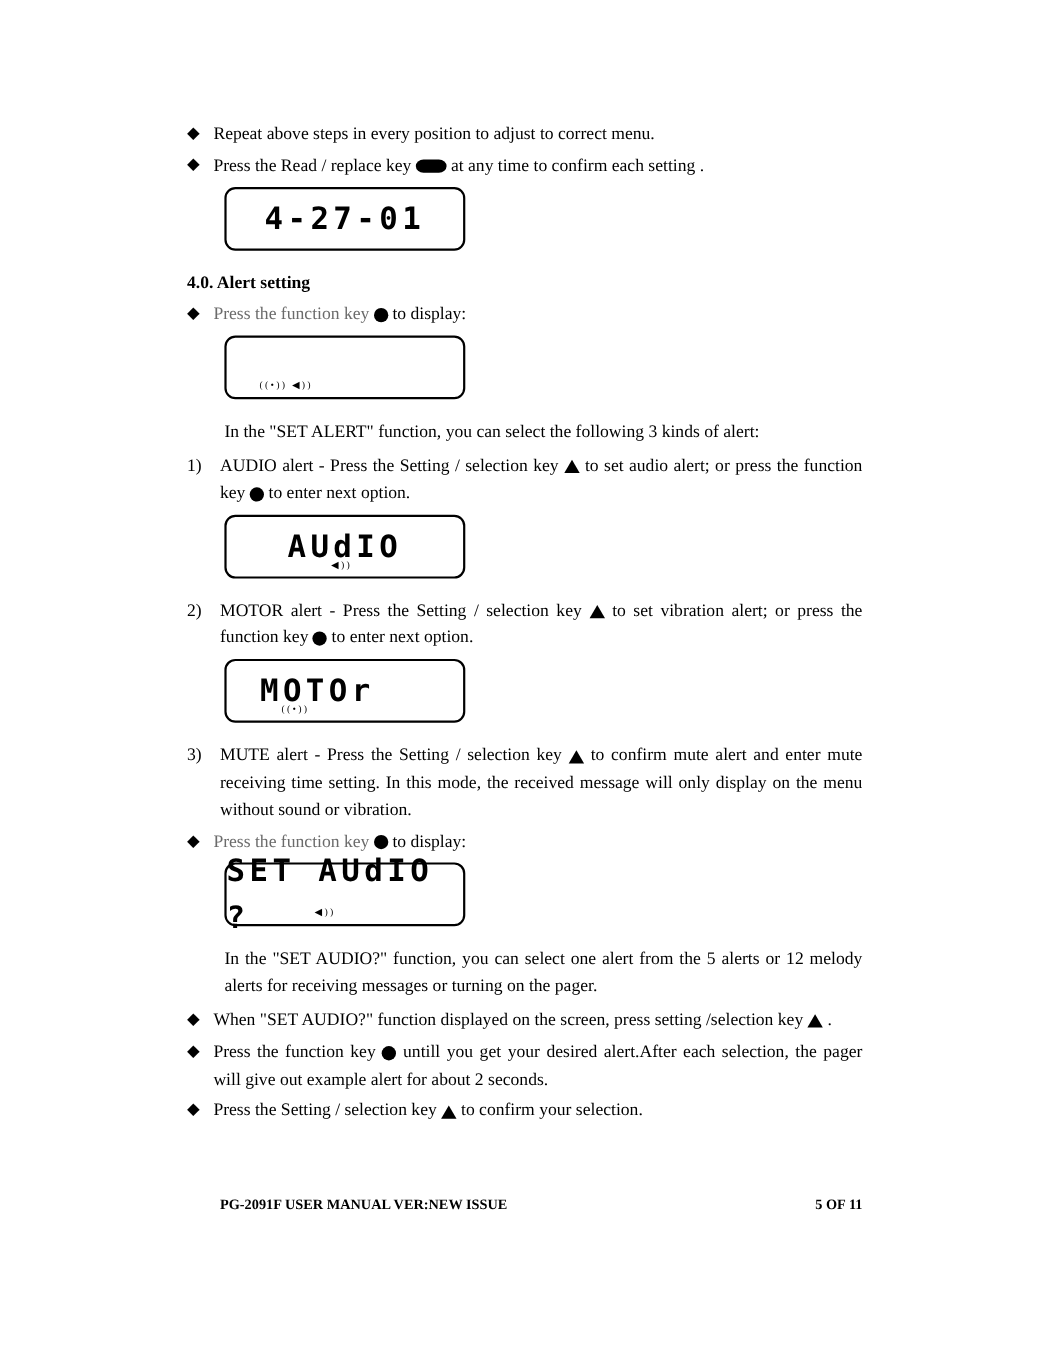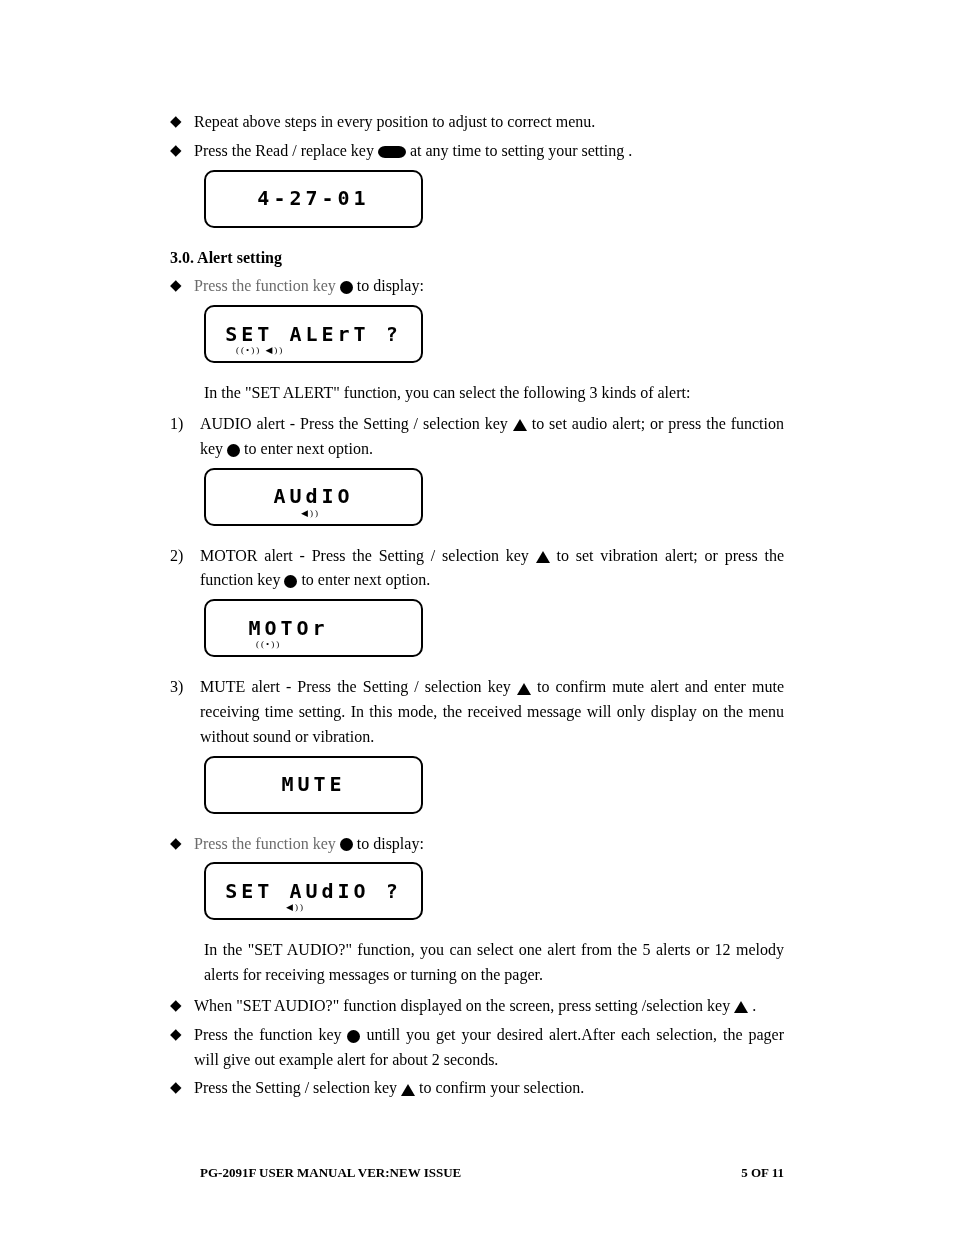--- a/index.html
+++ b/index.html
@@ -66,21 +66,21 @@
     margin: 6px 0 18px 34px;
     display: flex;
     flex-direction: column;
     justify-content: center;
     align-items: center;
     position: relative;
   }
   .lcd-main {
     font-family: monospace;
     font-weight: bold;
-    font-size: 20px;
+    font-size: 28px;
     letter-spacing: 4px;
   }
   .lcd-sub {
     position: absolute;
     bottom: 3px;
     left: 30px;
     font-size: 9px;
     letter-spacing: 2px;
   }
   h4 {
@@ -122,41 +122,40 @@
 
   <div class="bullet">
     <span class="diamond">◆</span>
     <span class="body">Repeat above steps in every position to adjust to correct menu.</span>
   </div>
   <div class="bullet">
     <span class="diamond">◆</span>
     <span class="body">
       <span>Press the Read / replace key</span>
       <span class="inline-icon oval-key"></span>
-      <span> at any time to setting your setting .</span>
+      <span> at any time to confirm each setting .</span>
     </span>
   </div>
 
   <div class="lcd">
     <span class="lcd-main">4-27-01</span>
   </div>
 
-  <h4>3.0. Alert setting</h4>
+  <h4>4.0. Alert setting</h4>
 
   <div class="bullet">
     <span class="diamond">◆</span>
     <span class="body">
       <span class="gray">Press the function key </span>
       <span class="inline-icon circle-key"></span>
       <span> to display:</span>
     </span>
   </div>
 
   <div class="lcd">
-    <span class="lcd-main">SET  ALErT   ?</span>
     <span class="lcd-sub">((•)) ◀))</span>
   </div>
 
   <div class="indent">In the "SET ALERT" function, you can select the following 3 kinds of alert:</div>
 
   <div class="numline">
     <span class="num">1)</span>
     <span class="body">
       <span>AUDIO alert - Press the Setting / selection key </span>
       <span class="inline-icon tri-key"></span>
@@ -189,23 +188,20 @@
 
   <div class="numline">
     <span class="num">3)</span>
     <span class="body">
       <span>MUTE alert - Press the Setting / selection key </span>
       <span class="inline-icon tri-key"></span>
       <span> to confirm mute alert and enter mute receiving time setting. In this mode, the received message will only display on the menu without sound or vibration.</span>
     </span>
   </div>
 
-  <div class="lcd">
-    <span class="lcd-main">MUTE</span>
-  </div>
 
 
   <div class="bullet">
     <span class="diamond">◆</span>
     <span class="body">
       <span class="gray">Press the function key </span>
       <span class="inline-icon circle-key"></span>
       <span> to display:</span>
     </span>
   </div>

